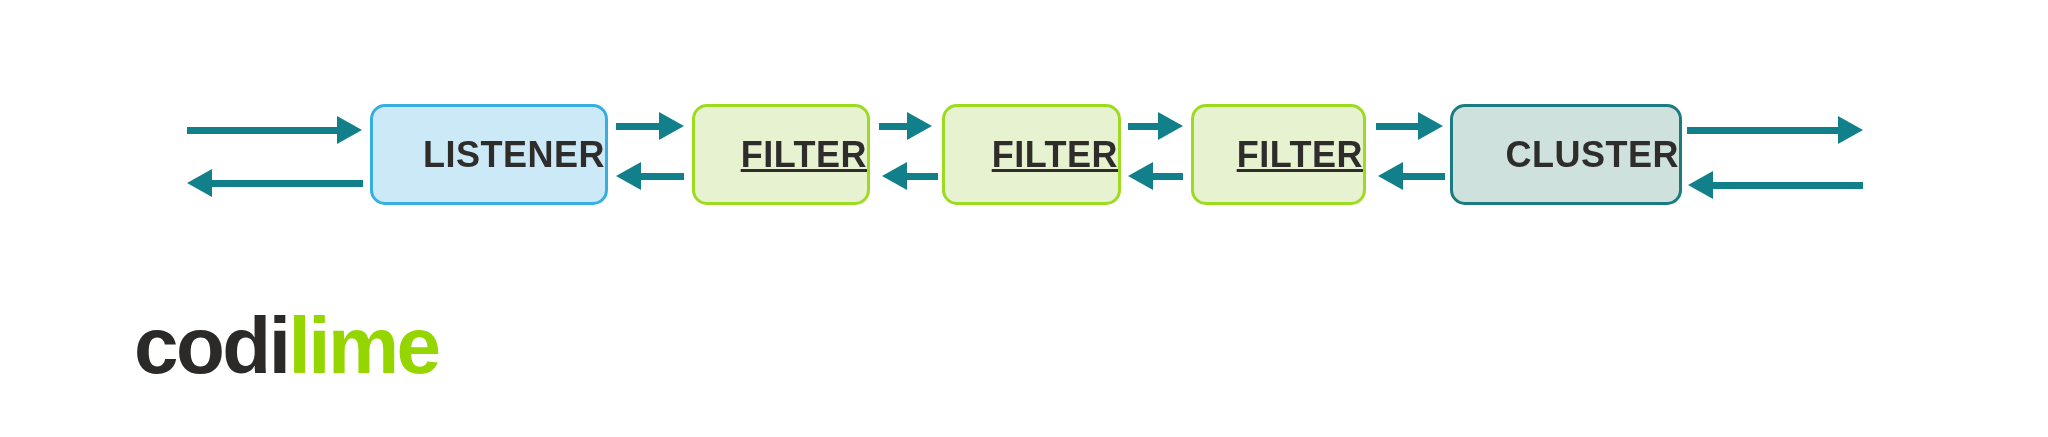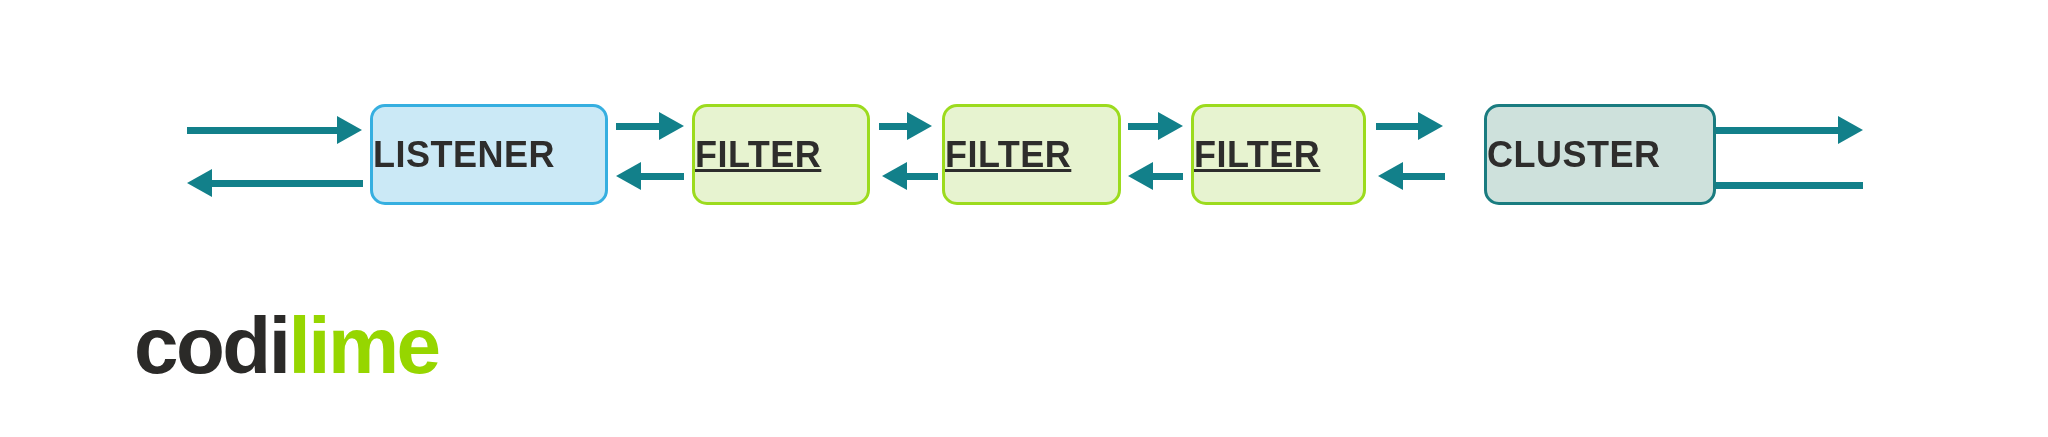--- a/index.html
+++ b/index.html
@@ -19,39 +19,38 @@
   
   .node {
     position: absolute;
     top: 104px;
     height: 101px;
     box-sizing: border-box;
     border-radius: 15px;
     border: 3px solid;
     display: flex;
     align-items: center;
-    justify-content: flex-start;
+    justify-content: flex-end;
     font-size: 36px;
     font-weight: 700;
     letter-spacing: 0.5px;
     color: var(--node_text, #2e2d2c);
   }
   .node.listener {
     background: var(--listener_fill, #cbe9f6);
     border-color: var(--listener_border, #36afe0);
   }
   .node.filter {
     background: var(--filter_fill, #e7f3d0);
     border-color: var(--filter_border, #9cdb1e);
     text-decoration: underline;
   }
   .node.cluster {
     background: var(--cluster_fill, #cee1dc);
     border-color: var(--cluster_border, #1a7c80);
-    margin-left: 34px;
   }
   .node-listener { left: 370px; width: 238px; }
   .node-filter-1 { left: 692px; width: 178px; }
   .node-filter-2 { left: 942px; width: 179px; }
   .node-filter-3 { left: 1191px; width: 175px; }
   .node-cluster  { left: 1450px; width: 232px; }
 
   
   .arrow {
     position: absolute;

